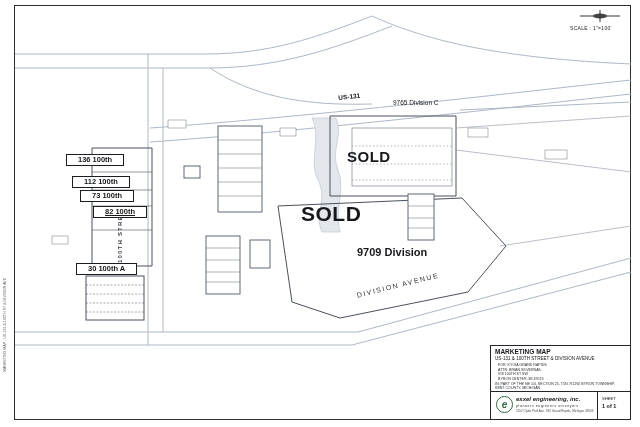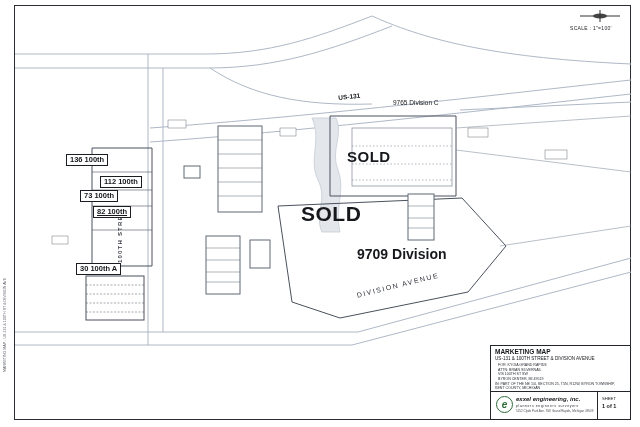--- a/index.html
+++ b/index.html
@@ -6,28 +6,28 @@
   .page{position:relative;width:640px;height:427px;background:#ffffff;overflow:hidden;
         font-family:"Liberation Sans",sans-serif;color:#16181c;}
   .sheet-border{position:absolute;left:14px;top:5px;width:617px;height:415px;
         border:1.2px solid #2a2d33;background:#fff;box-sizing:border-box;}
   svg.drawing{position:absolute;left:0;top:0;width:640px;height:427px;}
   .lbl{position:absolute;white-space:nowrap;line-height:1;color:#16181c;}
   .lbl-us131{left:338px;top:95px;font-size:6.5px;font-weight:bold;transform:rotate(-6deg);transform-origin:left top;}
   .lbl-divc{left:393px;top:100px;font-size:6.5px;}
   .lbl-sold-upper{left:347px;top:149px;font-size:15px;font-weight:bold;letter-spacing:.5px;}
   .lbl-sold-lower{left:301px;top:203px;font-size:21px;font-weight:bold;letter-spacing:.5px;}
-  .lbl-9709{left:357px;top:247px;font-size:14px;font-weight:bold;}
+  .lbl-9709{left:357px;top:247px;font-size:11px;font-weight:bold;}
   .lbl-divave{left:356px;top:292px;font-size:7px;letter-spacing:1.6px;transform:rotate(-14deg);transform-origin:left top;color:#2b2f36;}
   .lbl-100th{left:117px;top:263px;font-size:6px;letter-spacing:1.2px;font-weight:bold;color:#3a3f47;
              transform:rotate(-90deg);transform-origin:left top;}
-  .pbox{position:absolute;background:#fff;border:0.9px solid #1a1d22;padding:1px 3px;
+  .pbox{position:absolute;background:#fff;border:0.9px solid #1a1d22;padding:1px 11px;
         font-size:7.5px;font-weight:bold;line-height:1.05;white-space:nowrap;}
   .p136{left:66px;top:154px;}
-  .p112{left:72px;top:176px;margin-left:28px;}
+  .p112{left:72px;top:176px;}
   .p92{left:80px;top:190px;}
   .p82{left:93px;top:206px;text-decoration:underline;}
   .p30{left:76px;top:263px;}
   .scale-glyph{position:absolute;left:578px;top:9px;width:44px;height:14px;}
   .scale-label{position:absolute;left:570px;top:26px;font-size:5px;letter-spacing:.3px;color:#22252a;}
   .titleblock{position:absolute;left:490px;top:345px;width:141px;height:75px;
         border:1px solid #22252a;box-sizing:border-box;background:#fff;}
   .tb-title{position:absolute;left:4px;top:2px;font-size:6.5px;font-weight:bold;}
   .tb-sub{position:absolute;left:4px;top:10px;font-size:4.6px;}
   .tb-for0{position:absolute;left:7px;top:17px;font-size:3.6px;color:#2a2d33;}

